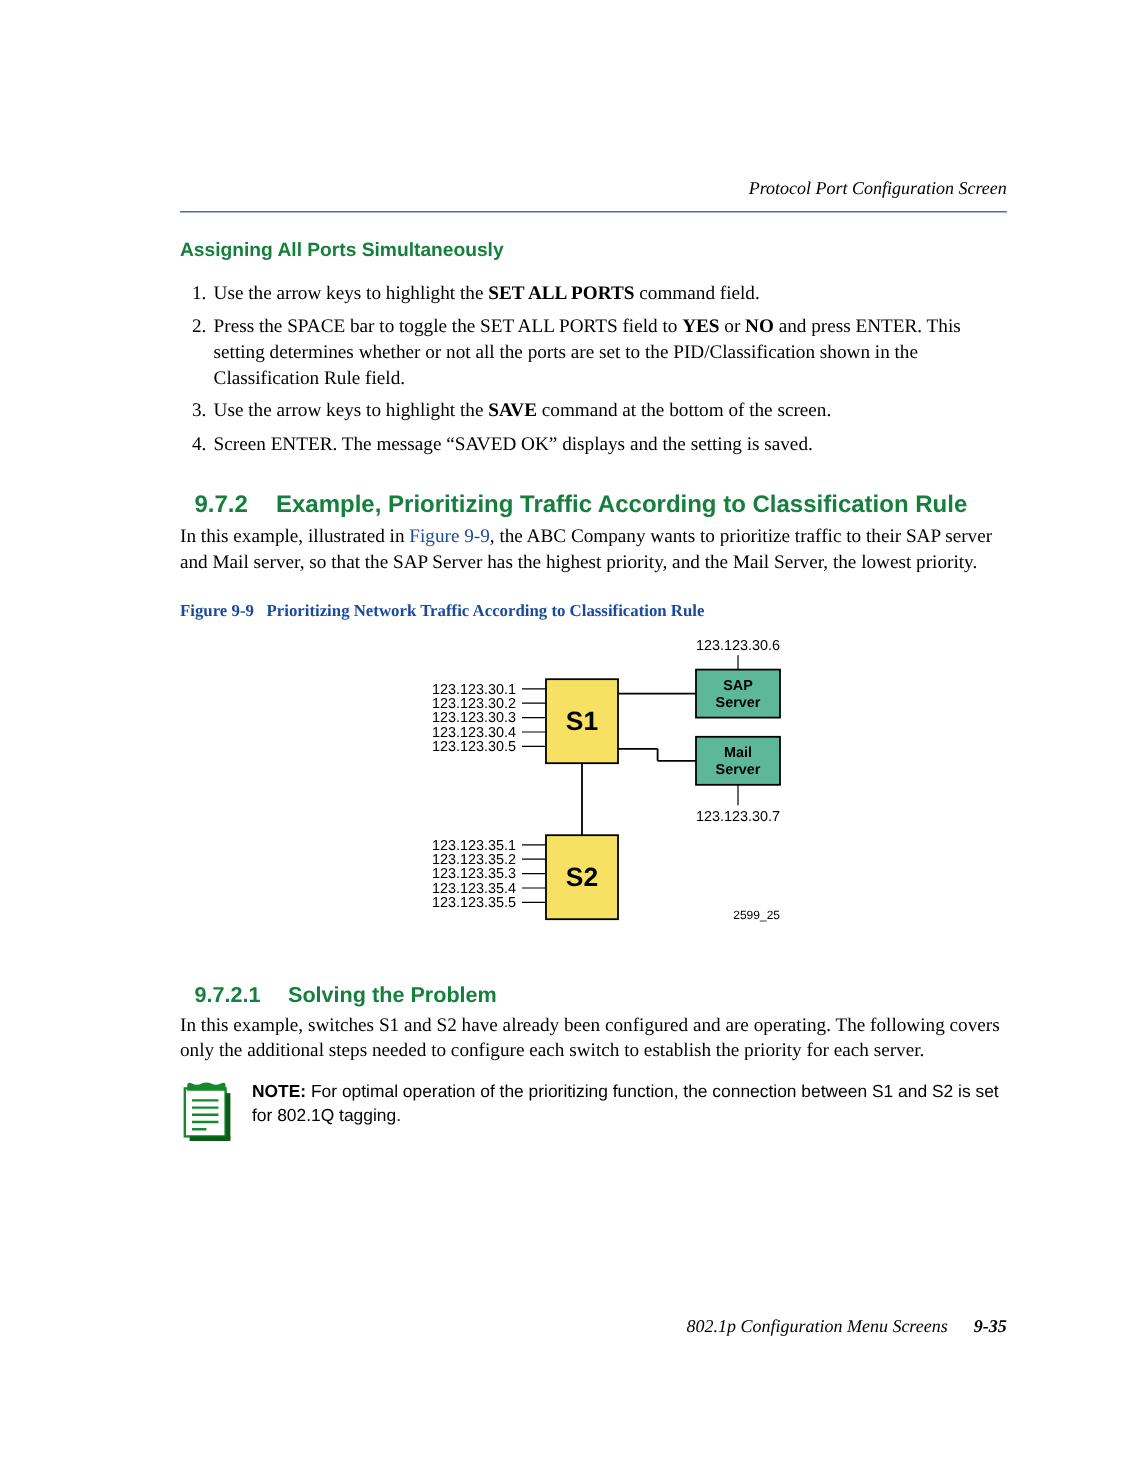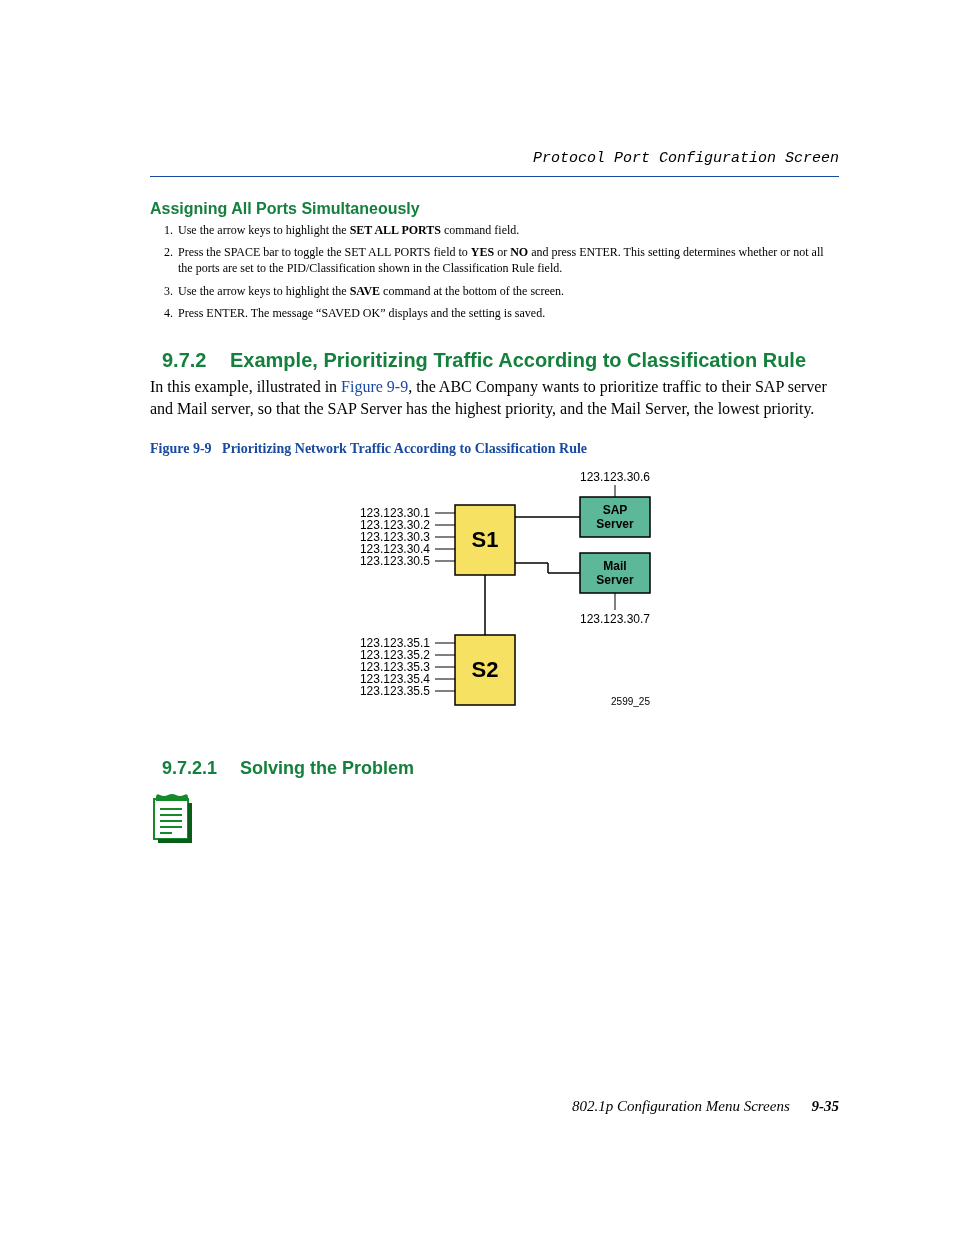--- a/index.html
+++ b/index.html
@@ -14,43 +14,43 @@
     height: 1235px;
     position: relative;
     box-sizing: border-box;
     padding: 150px 115px 80px 150px;
   }
   .running-head {
     position: absolute;
     top: 150px;
     right: 115px;
     font-style: italic;
-    font-family: Liberation Mono, monospace;
+    font-family: Liberation Serif, serif;
     font-size: 15px;
   }
   .rule {
     position: absolute;
     top: 176px;
     left: 150px;
     right: 115px;
     border-top: 1.5px solid #1a4aa0;
   }
   .content { margin-top: 50px; }
   .h-blue {
     color: #15803d;
     font-family: Arial, Helvetica, sans-serif;
     font-weight: bold;
   }
   .h3 { font-size: 16px; margin: 6px 0 4px 0; }
   .h2 { font-size: 20px; margin: 28px 0 2px 12px; }
   .h2 .num { display:inline-block; width: 68px; }
   ol.steps {
-    margin: 4px 0 0 0;
+    margin: 16px 0 0 0;
     padding-left: 26px;
-    font-size: 12px;
+    font-size: 16px;
     line-height: 1.35;
   }
   ol.steps li { margin: 2px 0 6px 0; padding-left: 2px; }
   p.body {
     margin: 4px 0 10px 0;
     font-size: 16px;
     line-height: 1.35;
   }
   .figref { color: #1a4aa0; }
   .fig-caption {
@@ -101,21 +101,21 @@
       <li>
         <span>Use the arrow keys to highlight the </span><b>SET ALL PORTS</b><span> command field.</span>
       </li>
       <li>
         <span>Press the SPACE bar to toggle the SET ALL PORTS field to </span><b>YES</b><span> or </span><b>NO</b><span> and press ENTER. This setting determines whether or not all the ports are set to the PID/Classification shown in the Classification Rule field.</span>
       </li>
       <li>
         <span>Use the arrow keys to highlight the </span><b>SAVE</b><span> command at the bottom of the screen.</span>
       </li>
       <li>
-        <span>Press ENTER. The message “SAVED OK” displays and the setting is saved.</span>
+        <span>Screen ENTER. The message “SAVED OK” displays and the setting is saved.</span>
       </li>
     </ol>
 
     <div class="h-blue h2">
       <span class="num">9.7.2</span><span>Example, Prioritizing Traffic According to Classification Rule</span>
     </div>
     <p class="body">
       <span>In this example, illustrated in </span><span class="figref">Figure 9-9</span><span>, the ABC Company wants to prioritize traffic to their SAP server and Mail server, so that the SAP Server has the highest priority, and the Mail Server, the lowest priority.</span>
     </p>
 
@@ -174,35 +174,39 @@
         <text x="335" y="158" text-anchor="middle" font-size="12">123.123.30.7</text>
         <line x1="335" y1="128" x2="335" y2="145" stroke="#000"></line>
 
         <text x="370" y="240" text-anchor="end" font-size="10">2599_25</text>
       </svg>
     </div>
 
     <div class="h-blue h2" style="font-size:18px;">
       <span class="num" style="width:78px;">9.7.2.1</span><span>Solving the Problem</span>
     </div>
+    <p class="body">In this example, switches S1 and S2 have already been configured and are operating. The following covers only the additional steps needed to configure each switch to establish the priority for each server.</p>
 
     <div class="note-row">
       <div class="note-icon">
         <svg width="44" height="50">
           <rect x="4" y="6" width="34" height="40" fill="#fff" stroke="#148a2a" stroke-width="2"></rect>
           <path d="M6 4 Q6 0 10 2 Q14 4 18 2 Q22 0 26 2 Q30 4 34 2 Q38 0 38 4 L38 8 L6 8 Z" fill="#148a2a"></path>
           <line x1="10" y1="16" x2="32" y2="16" stroke="#148a2a" stroke-width="2"></line>
           <line x1="10" y1="22" x2="32" y2="22" stroke="#148a2a" stroke-width="2"></line>
           <line x1="10" y1="28" x2="32" y2="28" stroke="#148a2a" stroke-width="2"></line>
           <line x1="10" y1="34" x2="32" y2="34" stroke="#148a2a" stroke-width="2"></line>
           <line x1="10" y1="40" x2="22" y2="40" stroke="#148a2a" stroke-width="2"></line>
           <rect x="38" y="10" width="4" height="38" fill="#0a5c18"></rect>
           <rect x="8" y="46" width="34" height="4" fill="#0a5c18"></rect>
         </svg>
       </div>
+      <div class="note-text">
+        <b>NOTE:</b><span> For optimal operation of the prioritizing function, the connection between S1 and S2 is set for 802.1Q tagging.</span>
+      </div>
     </div>
   </div>
 
   <div class="footer">
     <span>802.1p Configuration Menu Screens</span>
     <span class="pgnum">9-35</span>
   </div>
 </div>
 
 </body></html>

